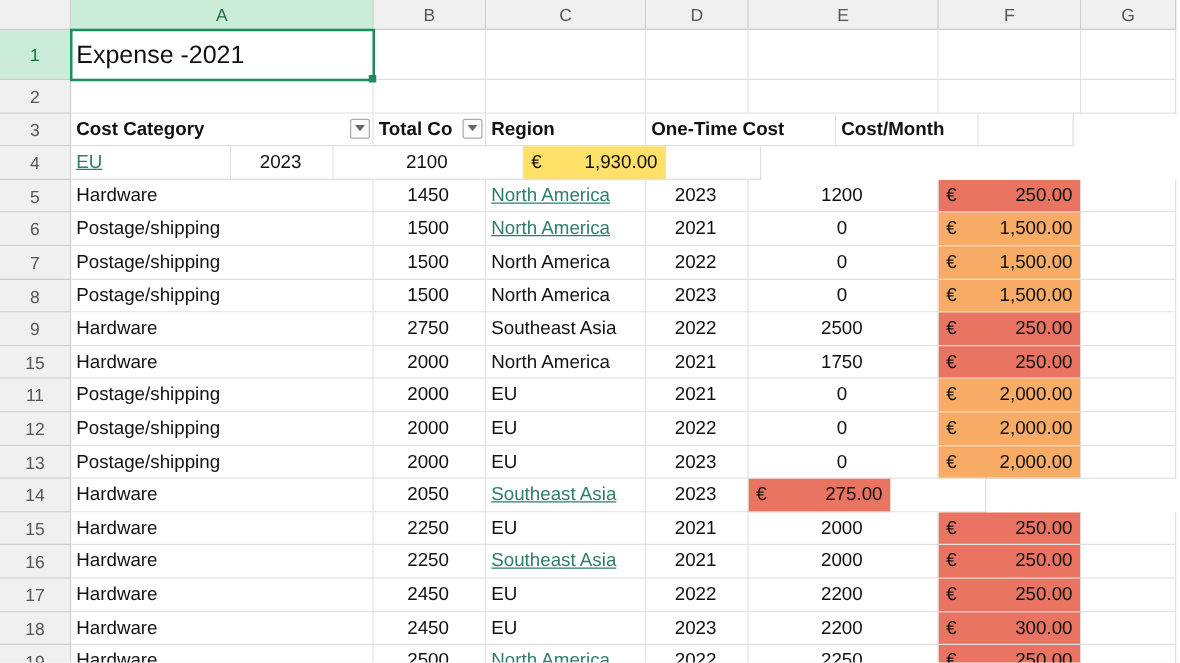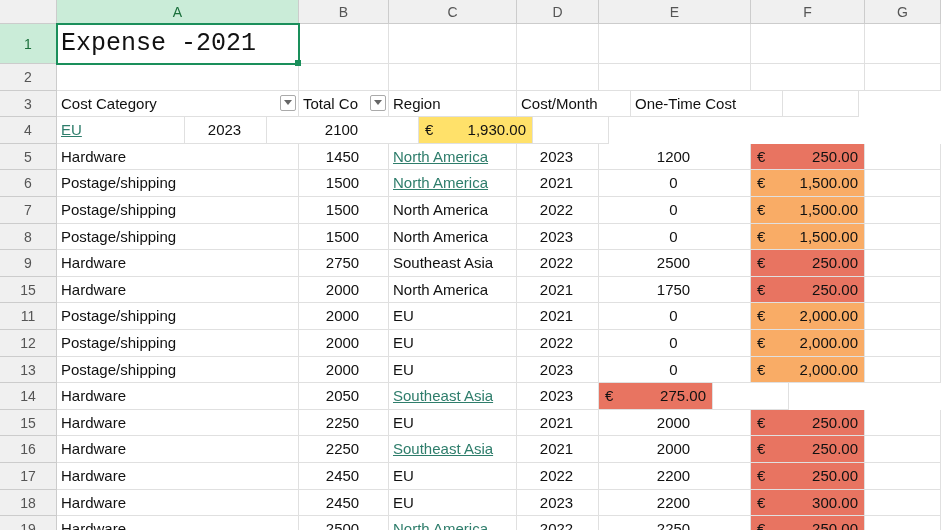--- a/index.html
+++ b/index.html
@@ -78,30 +78,29 @@
       border-bottom: 1px solid #e0e0e0;
       padding: 2px 6px 2px 4px;
       line-height: 22px;
       white-space: nowrap;
       overflow: visible;
       background: #fff;
       font-size: 15px;
       color: #111;
     }
     .cell.header {
-      font-weight: 400;
+      font-weight: 700;
     }
     .cell.right { text-align: center; }
     .cell.link { color: #2e7d6b; text-decoration: underline; }
     .bigtitle {
-      font-size: 25px;
+      font-size: 20px;
       line-height: 36px;
       font-weight: 400;
       color: #111;
-      font-family: Liberation Mono, monospace;
     }
     .active-cell {
       outline: 2px solid #1a8f5b;
       outline-offset: -1px;
       position: relative;
     }
     .active-cell::after {
       content: '';
       position: absolute;
       bottom: -3px; right: -3px;
@@ -214,25 +213,25 @@
         <span style="float:left">Total Co</span>
         <span class="filterbtn">
           <svg viewBox="0 0 8 5">
               <path d="M0 0 L8 0 L4 5 Z" fill="#666"></path>
             </svg>
         </span>
       </div>
       <div class="cell col-C header">
         <span>Region</span>
       </div>
+      <div class="cell col-E header">
+        <span>One-Time Cost</span>
+      </div>
       <div class="cell col-F header">
         <span>Cost/Month</span>
-      </div>
-      <div class="cell col-E header">
-        <span>One-Time Cost</span>
       </div>
       <div class="cell col-G"></div>
     </div>
 
     <div id="datarows">
         <div class="row">
           <div class="cell col-C link">EU</div>
           <div class="cell col-D right">2023</div>
           <div class="cell col-E right">2100</div>
           <div class="cell col-F costcell hl-yellow">

